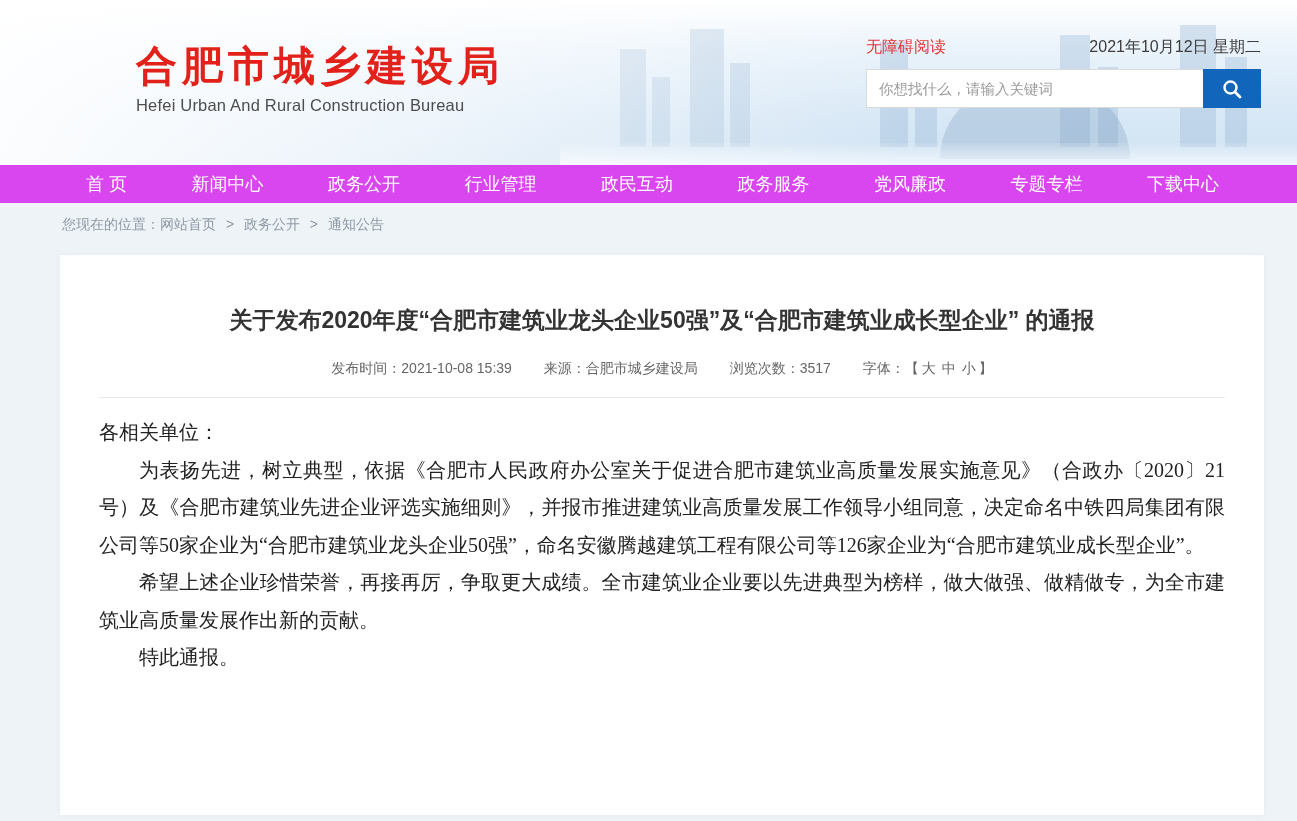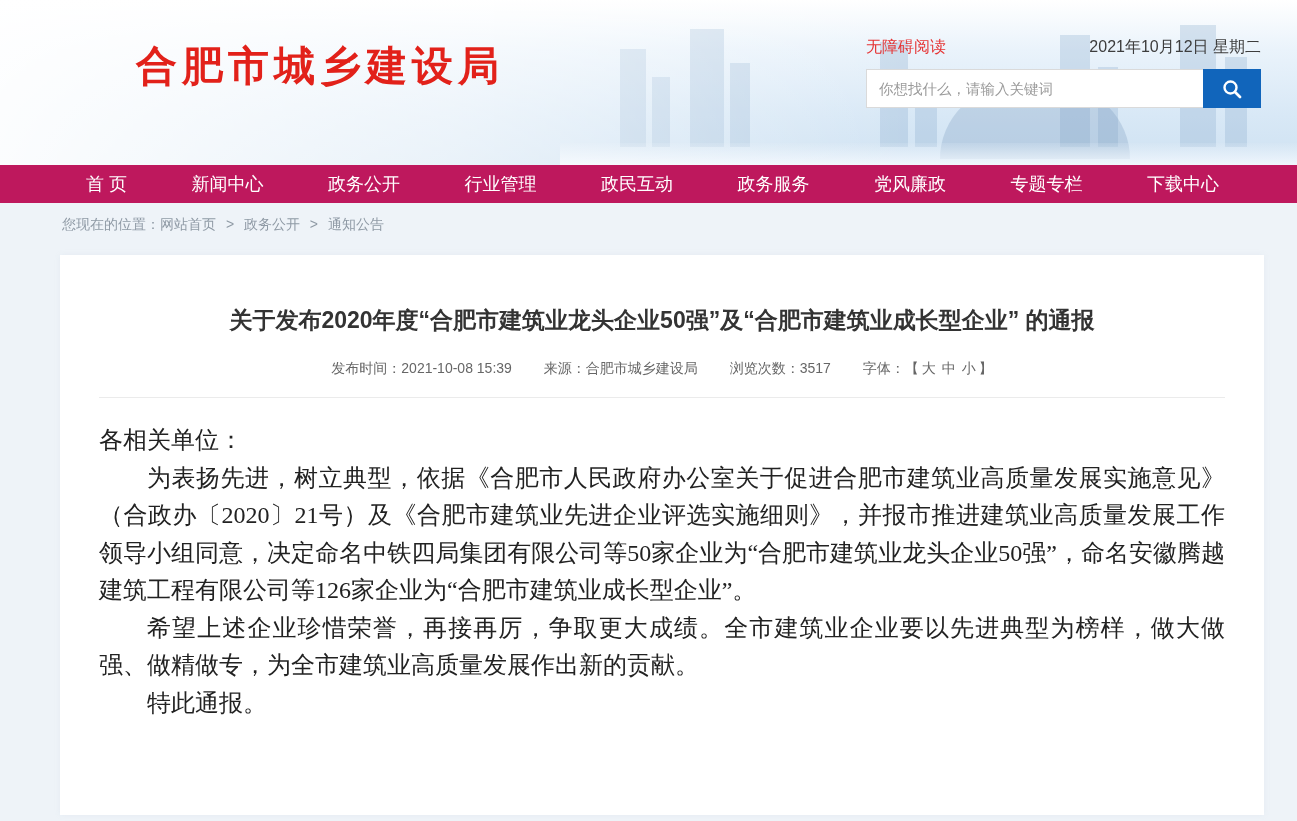--- a/index.html
+++ b/index.html
@@ -79,21 +79,21 @@
   }
   .search-input::placeholder { color: #9b9b9b; }
   .search-btn {
     width: 58px; height: 39px; border: none; cursor: pointer;
     background: #1165bb; display: flex; align-items: center; justify-content: center;
   }
 
   
   .nav {
     width: 1297px; height: 38px;
-    background: #be185d;
+    background: #d946ef;
     display: flex; align-items: center; justify-content: space-between;
     padding: 0 78px 0 86px;
     gap: 14px;
   }
   .nav a {
     color: #ffffff; font-size: 18px; text-decoration: none;
     line-height: 38px; white-space: nowrap; cursor: pointer;
   }
 
   
@@ -121,23 +121,23 @@
     margin-top: 24px; text-align: center;
     font-size: 14px; color: #666666;
   }
   .article-meta .m { margin: 8px 14px; white-space: nowrap; }
   .font-size-btn { cursor: pointer; margin: 0 3px; }
   .meta-divider {
     margin-top: 19px;
     border-bottom: 1px solid #ebebeb;
   }
   .article-body {
-    margin-top: 24px;
+    margin-top: 16px;
     font-family: "Liberation Serif", "DejaVu Serif", serif;
-    font-size: 24px; color: #222222; line-height: 37.5px;
+    font-size: 20px; color: #222222; line-height: 37.5px;
     text-align: justify;
   }
   .article-body p { margin: 0; }
   .article-body p.indent { text-indent: 2em; }
 </style>
 </head>
 <body>
 
 <div class="banner">
   <div class="banner-art">
@@ -151,20 +151,21 @@
       <div class="b b8"></div>
       <div class="b b9"></div>
     <div class="b b10"></div>
     <div class="dome"></div>
     <div class="road"></div>
     <div class="banner-fade"></div>
   </div>
 
   <div class="logo">
     <div class="logo-cn">合肥市城乡建设局</div>
+    <div class="logo-en">Hefei Urban And Rural Construction Bureau</div>
   </div>
 
   <a class="access-link">无障碍阅读</a>
   <div class="header-date">2021年10月12日 星期二</div>
 
   <div class="search-bar">
     <input class="search-input" type="text" placeholder="你想找什么，请输入关键词" style="">
     <button class="search-btn">
       <span style="display:flex;">
         <svg width="24" height="24" viewBox="0 0 24 24" fill="none">

